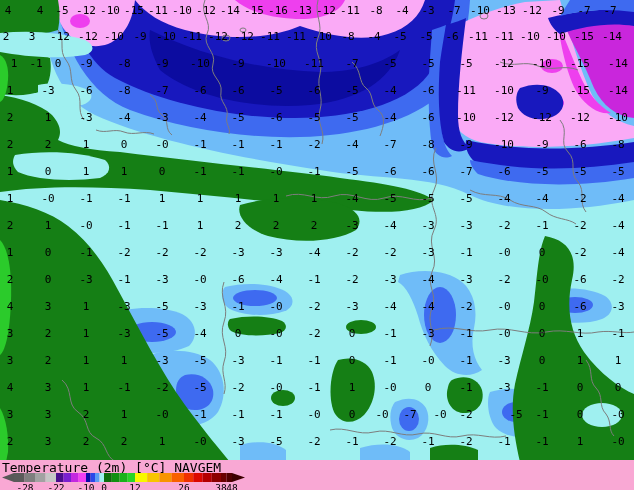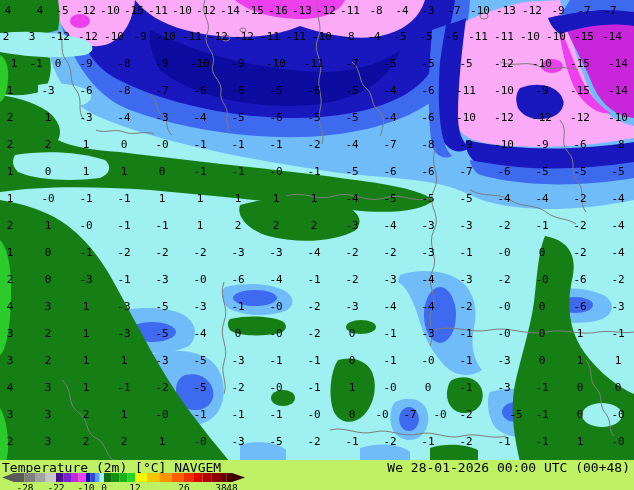--- a/index.html
+++ b/index.html
@@ -2,21 +2,21 @@
 <html><head>
 <meta charset="utf-8">
 <style>
   html,body{margin:0;padding:0;background:#ffffff;}
   #stage{position:relative;width:634px;height:490px;overflow:hidden;background:#fff;
          font-family:"DejaVu Sans Mono","Liberation Mono",monospace;}
   #map-wrap{position:absolute;left:0;top:0;width:634px;height:462px;}
   #map-wrap svg{display:block;}
   .border{fill:none;stroke-width:1;}
   #label-layer text{font:11px "DejaVu Sans Mono",monospace;fill:#000;text-anchor:middle;}
-  #legend{position:absolute;left:0;top:460px;width:634px;height:30px;background:#bef264;}
+  #legend{position:absolute;left:0;top:460px;width:634px;height:30px;background:#f9a8d4;}
   #legend .title{position:absolute;left:2px;top:0;font-size:13px;color:#000;white-space:pre;}
   #legend .datetime{position:absolute;right:4px;top:0;font-size:13px;color:#000;white-space:pre;}
   #colorbar{position:absolute;left:0;top:10px;}
   #colorbar text{font:9.5px "DejaVu Sans Mono",monospace;fill:#000;text-anchor:middle;}
 </style>
 </head>
 <body>
 
 <div id="stage">
   <div id="map-wrap">
@@ -419,21 +419,20 @@
           <text x="504" y="445">-1</text>
           <text x="542" y="445">-1</text>
           <text x="580" y="445">1</text>
           <text x="618" y="445">-0</text>
         </g>
     </svg>
   </div>
 
   <div id="legend">
     <span class="title">Temperature (2m) [°C] NAVGEM</span>
-    <span class="datetime">We 28-01-2026 00:00 UTC (00+48)</span>
     <svg id="colorbar" width="280" height="22">
         <rect x="14" y="3" width="10.5" height="9" fill="#5a5a5a"></rect>
         <rect x="24.5" y="3" width="10.5" height="9" fill="#7e7e7e"></rect>
         <rect x="35" y="3" width="10.5" height="9" fill="#a2a2a2"></rect>
         <rect x="45.5" y="3" width="10.5" height="9" fill="#c6c6c6"></rect>
         <rect x="56" y="3" width="7.5" height="9" fill="#4a0d8e"></rect>
         <rect x="63.5" y="3" width="7.5" height="9" fill="#7a1fd0"></rect>
         <rect x="71" y="3" width="7.5" height="9" fill="#c428e0"></rect>
         <rect x="78.5" y="3" width="7.5" height="9" fill="#f23ff2"></rect>
         <rect x="86" y="3" width="4.5" height="9" fill="#0d0da8"></rect>

